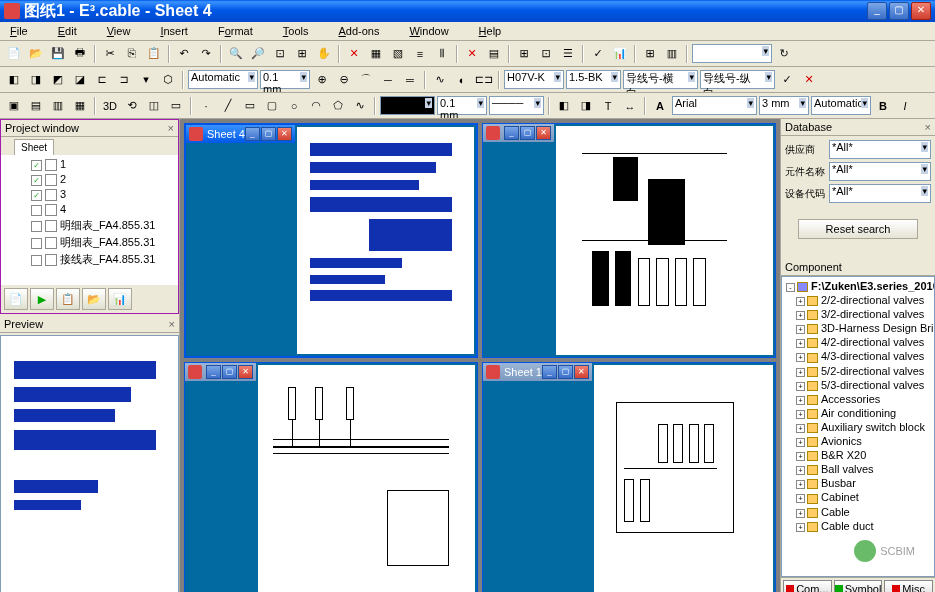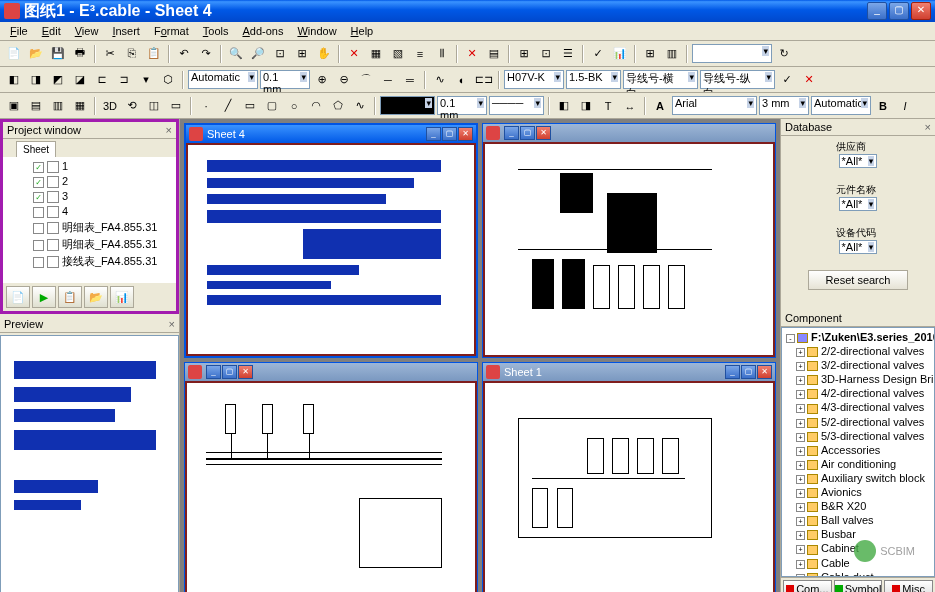--- a/index.html
+++ b/index.html
@@ -3,60 +3,60 @@
 <meta charset="utf-8">
 <style>
 * { box-sizing: border-box; margin: 0; padding: 0; font-family: Tahoma, sans-serif; font-size: 11px; }
 body { width: 935px; height: 592px; background: #ece9d8; overflow: hidden; position: relative; }
 .titlebar { height: 22px; background: linear-gradient(to bottom, #0058e6 0%, #3a93ff 8%, #0058e6 45%, #0048cc 100%); display: flex; align-items: center; padding: 0 4px; color: white; }
 .titlebar .icon { width: 16px; height: 16px; background: #d44; border-radius: 2px; margin-right: 4px; }
 .titlebar .title { flex: 1; font-weight: bold; font-size: 16px; }
 .winbtns { display: flex; gap: 2px; }
 .winbtn { width: 20px; height: 18px; background: linear-gradient(to bottom,#7ba7e8,#3a6fc9); border: 1px solid #2050a0; border-radius: 2px; color: white; text-align: center; line-height: 14px; font-size: 10px; cursor: pointer; }
 .winbtn.close { background: linear-gradient(to bottom,#f08070,#d04030); border-color: #a02010; }
-.menubar { height: 19px; background: #ece9d8; display: flex; padding: 2px 4px; gap: 2px; border-bottom: 1px solid #aca899; }
+.menubar { height: 19px; background: #ece9d8; display: flex; padding: 2px 4px; gap: 18px; border-bottom: 1px solid #aca899; }
 .menubar .mi { padding: 1px 6px; cursor: pointer; }
 .menubar .mi u { text-decoration: underline; }
 .toolbar { height: 26px; background: #ece9d8; border-bottom: 1px solid #aca899; display: flex; align-items: center; padding: 0 4px; gap: 2px; overflow: hidden; }
 .tbtn { width: 20px; height: 20px; border: 1px solid transparent; display: flex; align-items: center; justify-content: center; cursor: pointer; font-size: 11px; }
 .sep { width: 2px; height: 18px; border-left: 1px solid #aca899; border-right: 1px solid #fff; margin: 0 2px; }
 .combo { height: 19px; border: 1px solid #7f9db9; background: white; padding: 0 14px 0 2px; font-size: 11px; position: relative; min-width: 50px; }
 .combo::after { content: "▾"; position: absolute; right: 2px; top: 1px; color: #000; font-size: 9px; background: #c6d3e7; padding: 0 1px; }
 .main { display: flex; height: 481px; }
 .left { width: 180px; display: flex; flex-direction: column; border-right: 1px solid #aca899; }
-.panel { border: 3px solid #a21caf; background: #ece9d8; display: flex; flex-direction: column; }
+.panel { border: 1px solid #a21caf; background: #ece9d8; display: flex; flex-direction: column; }
 .panelhdr { background: #ece9d8; padding: 2px 4px; font-size: 11px; border-bottom: 1px solid #aca899; display: flex; justify-content: space-between; }
 .panelhdr .x { cursor: pointer; color: #666; }
 .tab { display: inline-block; padding: 2px 6px; background: #fff; border: 1px solid #aca899; border-bottom: none; font-size: 10px; }
 .tree { flex: 1; background: white; overflow: auto; padding: 2px; font-size: 11px; }
 .treenode { padding: 1px 0 1px 14px; white-space: nowrap; cursor: pointer; }
 .treenode.l2 { padding-left: 28px; }
 .chk { display: inline-block; width: 11px; height: 11px; border: 1px solid #888; margin-right: 3px; vertical-align: middle; background: white; font-size: 8px; line-height: 9px; text-align: center; color: #2a2; }
 .ficon { display: inline-block; width: 12px; height: 12px; background: #fc6; border: 1px solid #a80; margin-right: 3px; vertical-align: middle; }
 .picon { display: inline-block; width: 12px; height: 12px; background: #fff; border: 1px solid #888; margin-right: 3px; vertical-align: middle; }
 .toolbtns { display: flex; gap: 2px; padding: 3px; background: #ece9d8; }
 .toolbtns .bb { width: 24px; height: 22px; border: 1px solid #aca899; background: linear-gradient(#fff,#e0e0d0); display: flex; align-items: center; justify-content: center; cursor: pointer; }
 .preview { flex: 1; background: white; border: 1px solid #7f9db9; margin-top: 2px; position: relative; }
 .center { flex: 1; background: #7f7f7f; display: grid; grid-template-columns: 1fr 1fr; grid-template-rows: 1fr 1fr; gap: 4px; padding: 4px; }
-.mdiwin { background: #7f1d1d; border: 1px solid #0054e3; display: flex; flex-direction: column; }
+.mdiwin { background: #0369a1; border: 1px solid #0054e3; display: flex; flex-direction: row; }
 .mdiwin.active { border: 2px solid #0054e3; }
 .mdititle { height: 18px; background: linear-gradient(to bottom,#3a93ff,#0058e6); color: white; display: flex; align-items: center; padding: 0 3px; font-size: 11px; }
 .mdiwin.inactive .mdititle { background: linear-gradient(to bottom,#9db6d6,#7a98c0); }
 .mdititle .ic { width: 14px; height: 14px; background: #d44; border-radius: 2px; margin-right: 4px; }
 .mdititle .t { flex: 1; }
 .mdititle .wb { display: flex; gap: 1px; }
 .mdititle .wbb { width: 15px; height: 14px; background: linear-gradient(#7ba7e8,#3a6fc9); border: 1px solid #2050a0; color: white; font-size: 8px; text-align: center; line-height: 11px; cursor: pointer; }
 .mdititle .wbb.cl { background: linear-gradient(#f08070,#d04030); }
 .canvas { flex: 1; background: white; margin: 2px; position: relative; overflow: hidden; }
 .right { width: 155px; display: flex; flex-direction: column; border-left: 1px solid #aca899; }
 .dbform { padding: 4px; background: #ece9d8; font-size: 11px; }
-.dbrow { display: flex; align-items: center; margin-bottom: 15px; flex-direction: column; }
+.dbrow { display: flex; align-items: center; margin-bottom: 3px; }
 .dbrow label { width: 44px; font-size: 10px; }
 .dbrow .combo { flex: 1; min-width: 0; }
-.resetbtn { width: 100px; height: 20px; margin: 16px auto; display: block; border: 1px solid #aca899; background: linear-gradient(#fff,#e6e3d5); cursor: pointer; font-size: 11px; }
+.resetbtn { width: 120px; height: 20px; margin: 16px auto; display: block; border: 1px solid #aca899; background: linear-gradient(#fff,#e6e3d5); cursor: pointer; font-size: 11px; }
 .comptree { flex: 1; background: white; border: 1px solid #7f9db9; overflow: auto; font-size: 10px; padding: 2px; }
 .cnode { padding: 1px 0 1px 12px; white-space: nowrap; cursor: pointer; }
 .cnode .pm { display: inline-block; width: 9px; height: 9px; border: 1px solid #888; font-size: 7px; line-height: 7px; text-align: center; margin-right: 2px; background: white; }
 .cnode .fld { display: inline-block; width: 11px; height: 10px; background: #fc6; border: 1px solid #a80; margin-right: 3px; vertical-align: middle; }
 .bottabs { display: flex; gap: 2px; padding: 2px; background: #ece9d8; border-top: 1px solid #aca899; }
 .bottabs .bt { flex: 1; height: 18px; border: 1px solid #888; background: linear-gradient(#fff,#ddd); font-size: 9px; display: flex; align-items: center; justify-content: center; cursor: pointer; }
 .bottabs .bt .sq { width: 8px; height: 8px; margin-right: 2px; }
 .watermark { position: absolute; right: 20px; bottom: 30px; color: #888; font-size: 18px; font-family: Arial; opacity: 0.8; display: flex; align-items: center; gap: 4px; }
 .watermark .wm { width: 22px; height: 22px; border-radius: 50%; background: #4a4; }
 .schematic { position: absolute; inset: 5px; }

